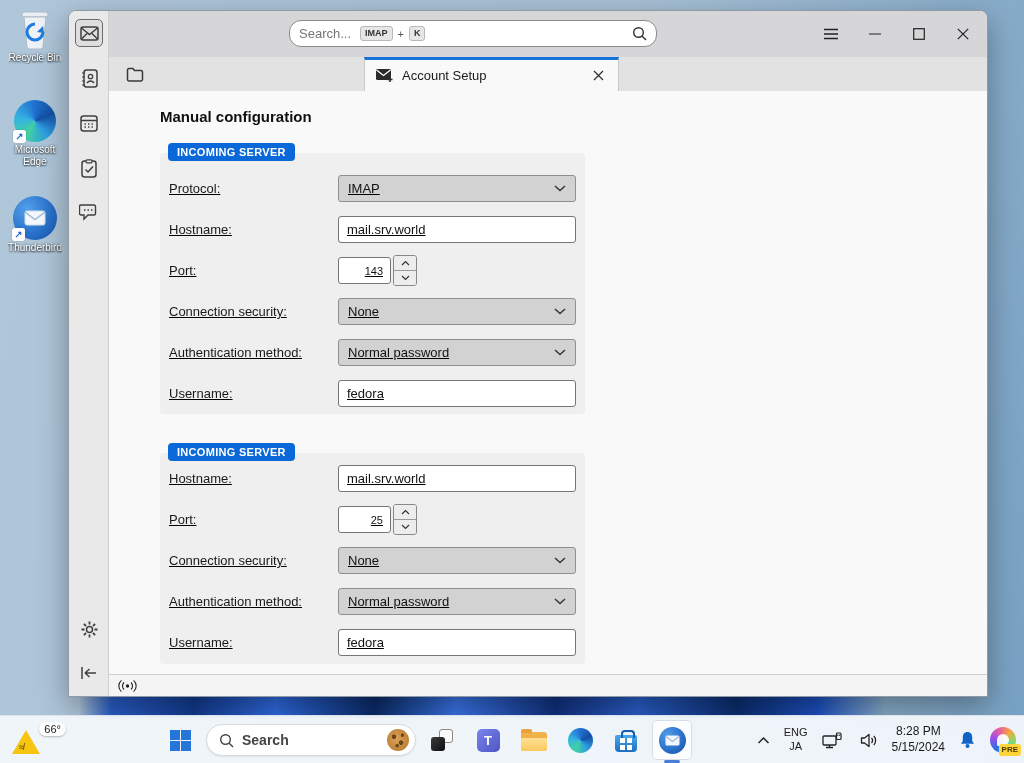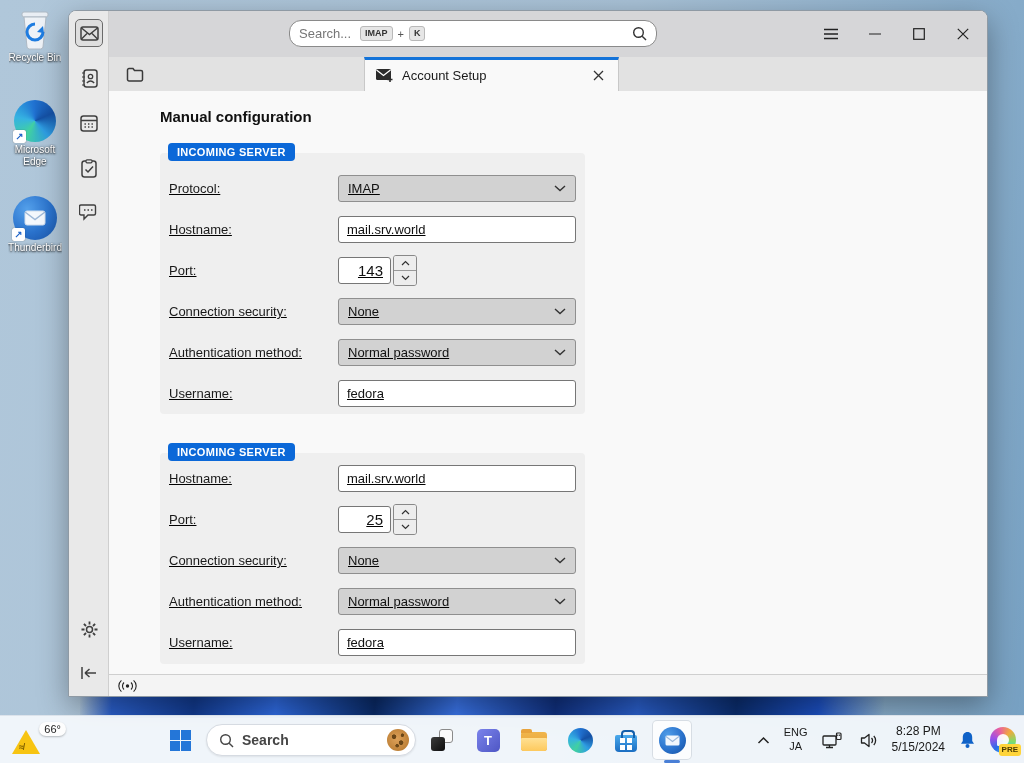--- a/index.html
+++ b/index.html
@@ -75,21 +75,21 @@
   .badge { position:absolute; top:-10px; left:8px; background:#0b68d8; color:#fff; font-size:11px;
     font-weight:bold; letter-spacing:.3px; padding:3px 9px; border-radius:4px; }
   .row { height:41px; display:flex; align-items:center; padding-left:9px; }
   .row label { width:169px; font-size:13px; color:#1a1a1a; flex:0 0 169px; }
   .select { width:238px; height:27px; background:#d2d2d2; border:1px solid #8f8f8f; border-radius:3px;
     display:flex; align-items:center; padding:0 9px; cursor:pointer; }
   .select span { font-size:13px; color:#111; flex:1; }
   .ti { width:238px; height:27px; background:#fff; border:1px solid #767676; border-radius:3px;
     font-size:13px; color:#111; padding:0 8px; font-family:inherit; }
   .num { width:53px; height:27px; background:#fff; border:1px solid #767676; border-radius:3px;
-    font-size:15px; color:#111; padding:0 7px; text-align:right; font-family:inherit; }
+    font-size:11px; color:#111; padding:0 7px; text-align:right; font-family:inherit; }
   .spin { width:24px; height:31px; margin-left:2px; border:1px solid #888; border-radius:3px;
     background:#ededed; display:flex; flex-direction:column; overflow:hidden; }
   .spin-btn { flex:1; display:flex; align-items:center; justify-content:center; cursor:pointer; background:#ededed; }
   .spin-btn:first-child { border-bottom:1px solid #999; }
 
   
   .statusbar { height:22px; background:#f4f4f4; border-top:1px solid #cfcfcf; flex:0 0 22px;
     display:flex; align-items:center; padding-left:9px; }
 
   

